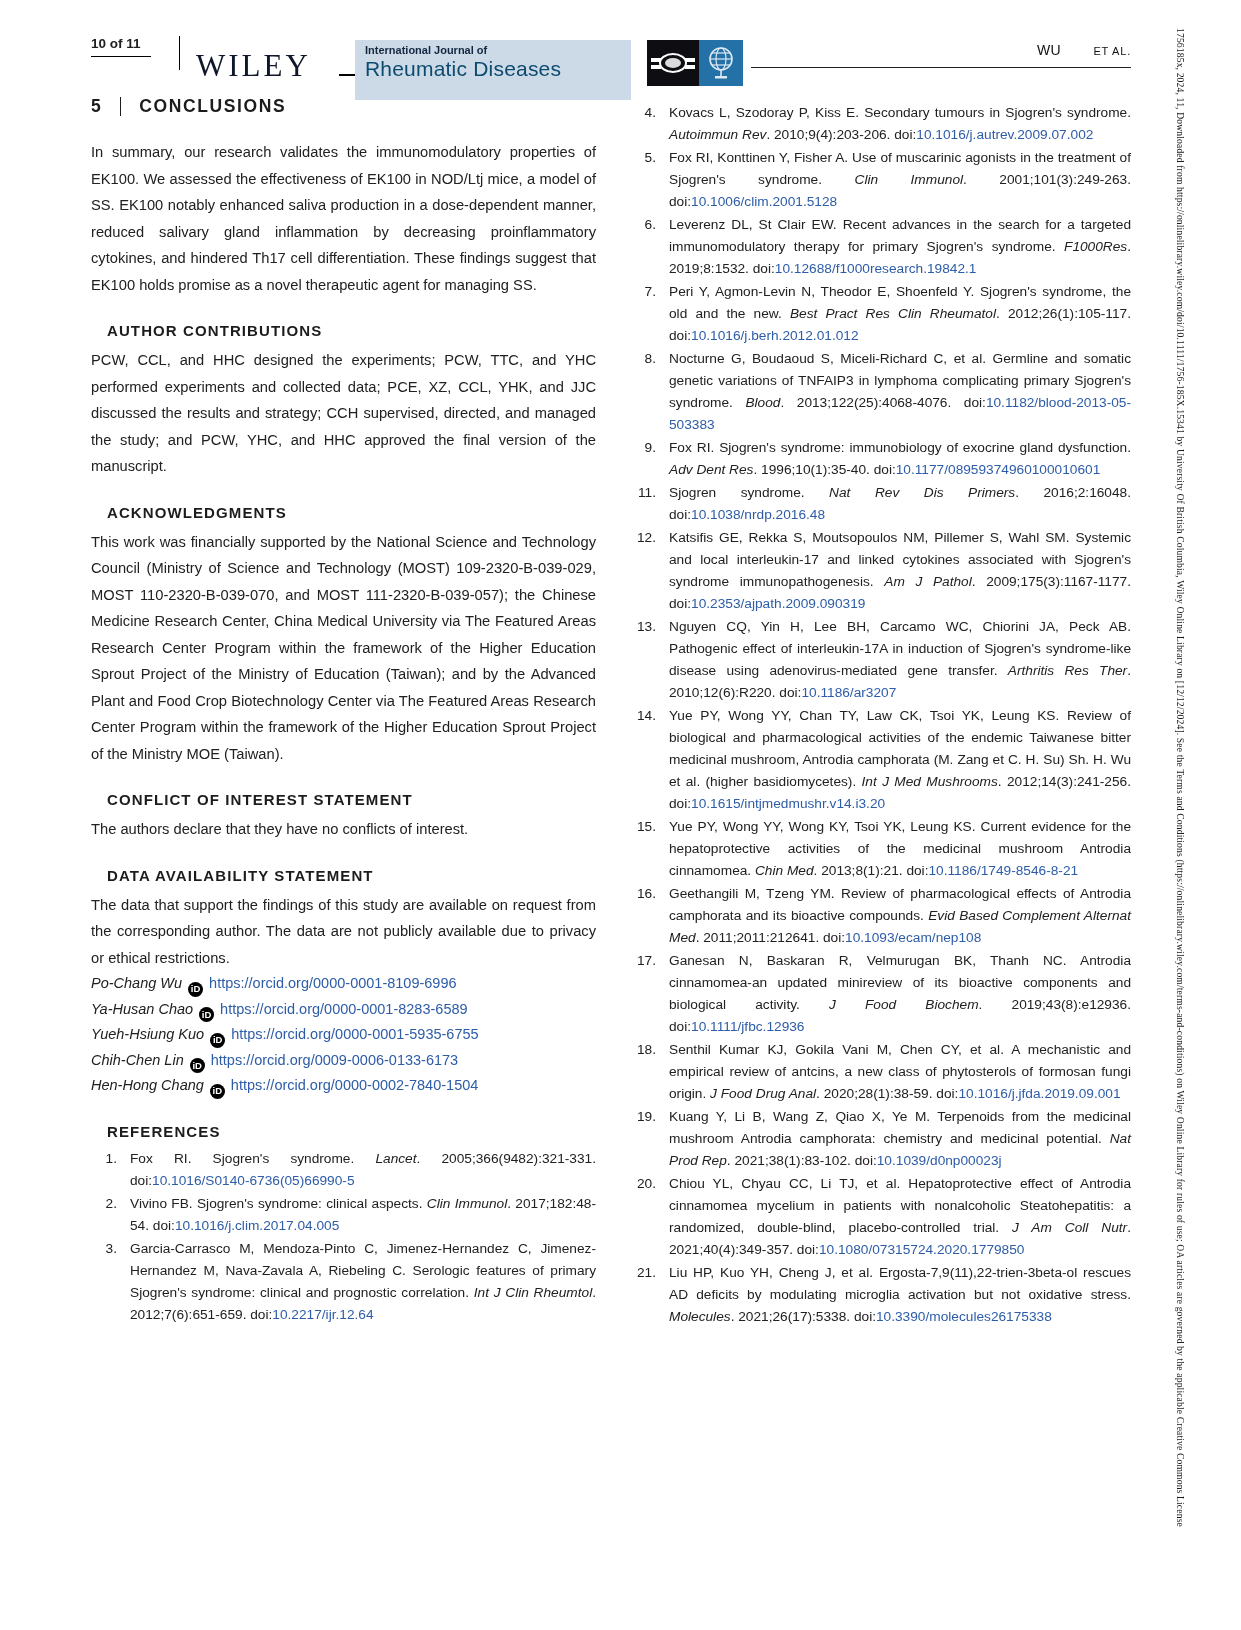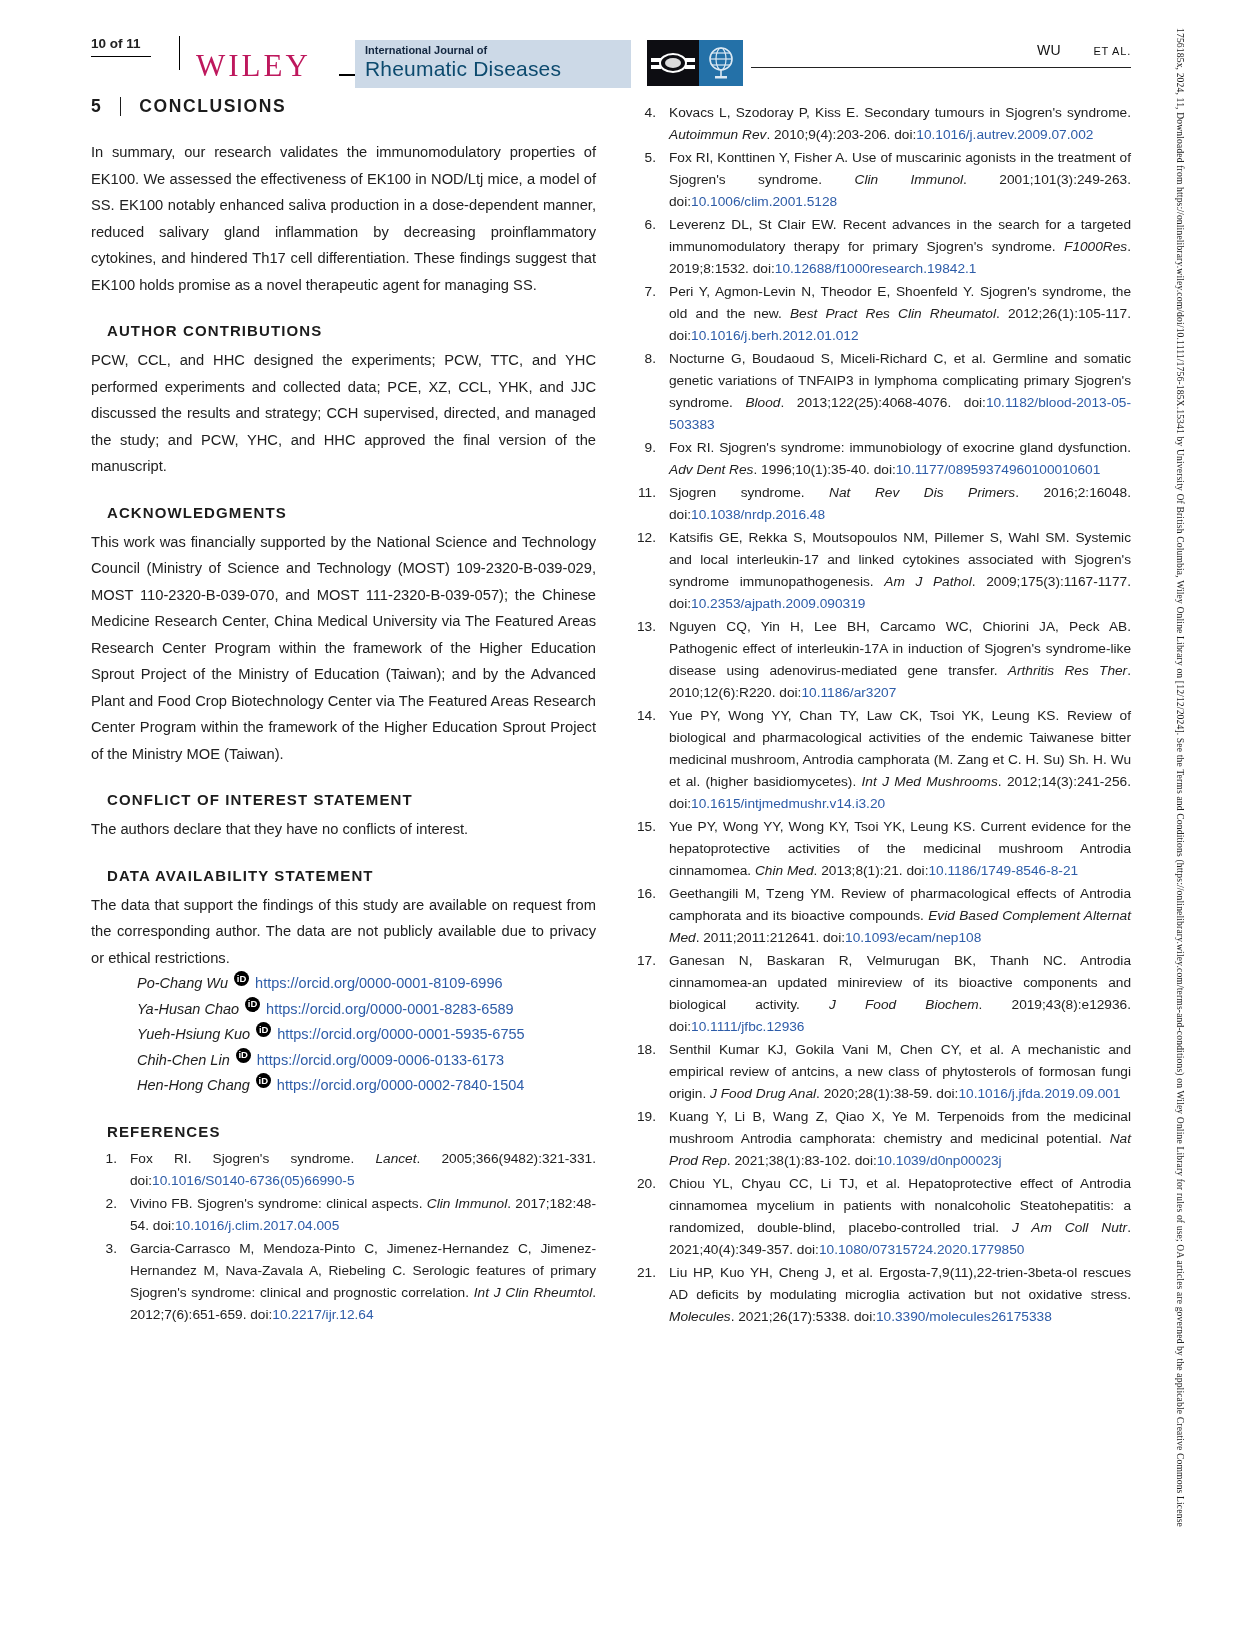--- a/index.html
+++ b/index.html
@@ -43,29 +43,29 @@
     padding: 0 10px 5px 0;
     border-bottom: 1.7px solid #000;
   }
   .pagenum-vrule {
     position: absolute; left: 88px; top: 0; height: 34px;
     border-left: 1.4px solid #000;
   }
   .wiley-mark {
     position: absolute; left: 105px; top: 12px;
     font-family: "Liberation Serif", serif;
-    font-size: 31px; letter-spacing: 3px; color: #be185d;
+    font-size: 31px; letter-spacing: 3px; color: #0f172a;
   }
   .wiley-dash {
     position: absolute; left: 248px; top: 38px; width: 16px;
     border-top: 2px solid #000;
   }
   .journal-banner {
     position: absolute; left: 264px; top: 4px;
-    width: 276px; height: 48px;
+    width: 276px; height: 60px;
     background: #ccd9e7;
     padding: 4px 0 0 10px;
   }
   .journal-small { font-size: 11px; font-weight: bold; color: #132740; line-height: 13px; }
   .journal-name  { font-size: 21px; font-weight: normal; color: #0c4a6e; line-height: 24px; letter-spacing: 0.2px; }
   .badge-black {
     position: absolute; left: 556px; top: 4px; width: 52px; height: 46px;
     background: #0d0d12; display: flex; align-items: center; justify-content: center;
   }
   .badge-blue {
@@ -107,21 +107,21 @@
   }
   .para {
     font-size: 14.7px; line-height: 26.5px;
     text-align: justify;
     color: #212121;
   }
 
   .link { color: #2d5ca8; text-decoration: none; cursor: pointer; }
 
   
-  .orcid-row { font-size: 14.5px; line-height: 25.5px; display: flex; align-items: flex-start; gap: 6px; margin-left: 46px; }
+  .orcid-row { font-size: 14.5px; line-height: 25.5px; display: flex; align-items: flex-end; gap: 6px; }
   .it { font-style: italic; }
   .orcid-badge {
     display: inline-flex; width: 15px; height: 15px; border-radius: 50%;
     background: #000000; color: #fff; font-size: 9.5px; font-weight: bold;
     align-items: center; justify-content: center; flex: 0 0 auto;
     font-style: normal;
   }
 
   
   .ref-list { margin-top: 6px; }

